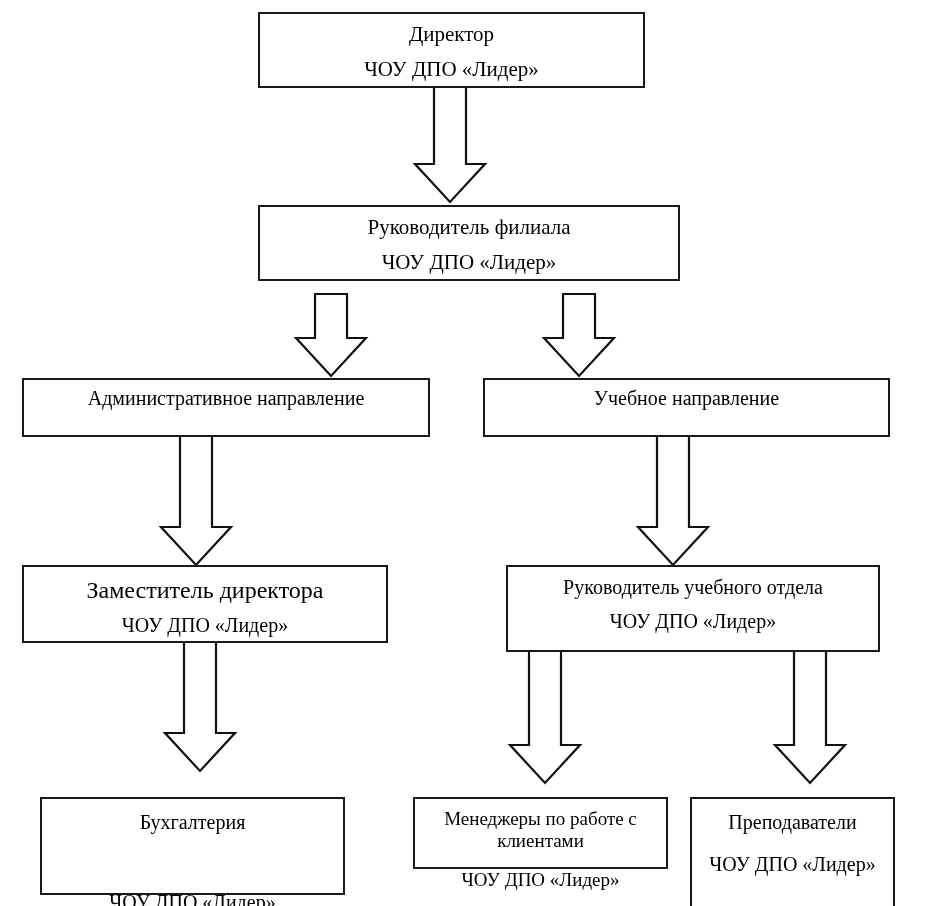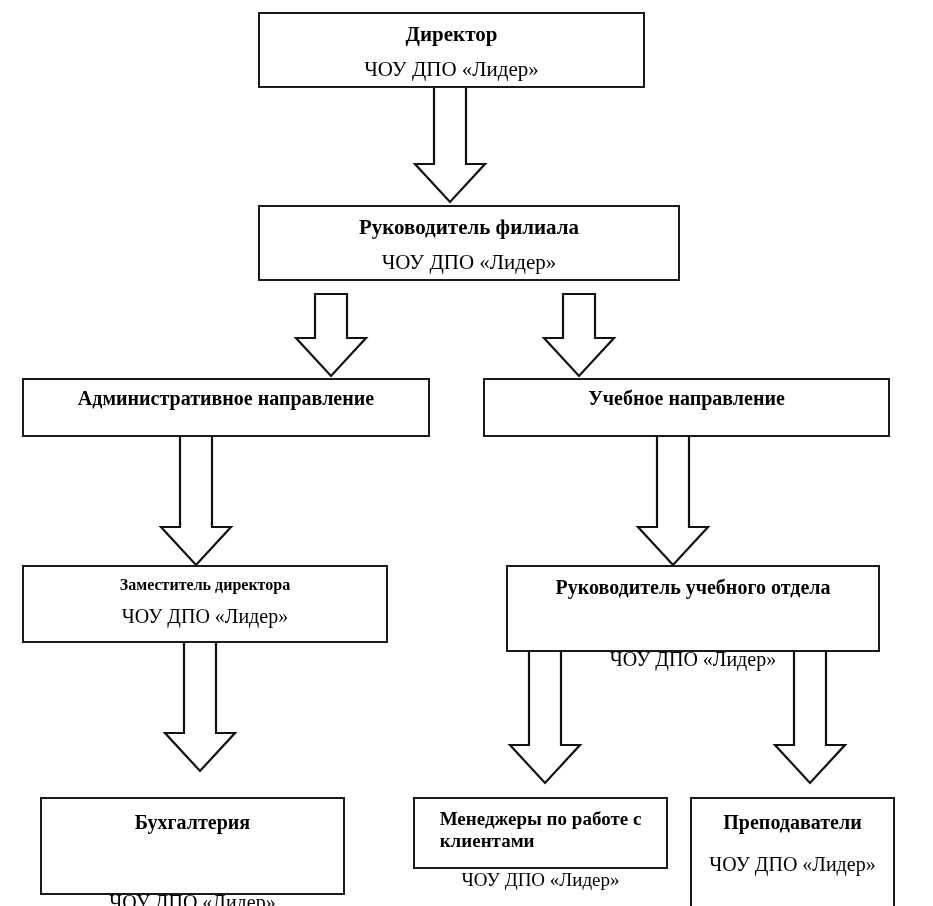--- a/index.html
+++ b/index.html
@@ -23,21 +23,22 @@
     position: absolute;
     box-sizing: border-box;
     background: #ffffff;
     border: 2px solid #1a1a1a;
     display: flex;
     flex-direction: column;
     align-items: center;
     z-index: 2;
   }
   .node .title {
-    font-weight: bold;
+    font-weight: normal;
+    text-align: center;
     line-height: 1.18;
     white-space: pre-line;
   }
   .node .subtitle {
     font-weight: normal;
     line-height: 1.18;
   }
   
   #node-director        { left: 258px; top: 12px;  width: 387px; height: 76px;  padding-top: 8px;  }
   #node-director .title    { font-size: 21px; }
@@ -47,24 +48,24 @@
   #node-branch-head .title    { font-size: 21px; }
   #node-branch-head .subtitle { font-size: 21px; margin-top: 10px; }
 
   #node-admin-direction { left: 22px;  top: 378px; width: 408px; height: 59px;  padding-top: 7px;  }
   #node-admin-direction .title { font-size: 20px; }
 
   #node-edu-direction   { left: 483px; top: 378px; width: 407px; height: 59px;  padding-top: 7px;  }
   #node-edu-direction .title { font-size: 20px; }
 
   #node-deputy-director { left: 22px;  top: 565px; width: 366px; height: 78px;  padding-top: 9px;  }
-  #node-deputy-director .title    { font-size: 16px; }
+  #node-deputy-director .title    { font-size: 24px; }
   #node-deputy-director .subtitle { font-size: 20px; margin-top: 10px; }
 
-  #node-study-head      { left: 506px; top: 565px; width: 374px; height: 87px;  padding-top: 9px; gap: 38px;  }
+  #node-study-head      { left: 506px; top: 565px; width: 374px; height: 87px;  padding-top: 9px;  }
   #node-study-head .title    { font-size: 20px; }
   #node-study-head .subtitle { font-size: 20px; margin-top: 10px; }
 
   #node-accounting      { left: 40px;  top: 797px; width: 305px; height: 98px;  padding-top: 12px; gap: 40px; }
   #node-accounting .title    { font-size: 20px; }
   #node-accounting .subtitle { font-size: 20px; margin-top: 16px; }
 
   #node-managers        { left: 413px; top: 797px; width: 255px; height: 72px; padding-top: 9px;  }
   #node-managers .title    { font-size: 19px; }
   #node-managers .subtitle { font-size: 19px; margin-top: 16px; }

